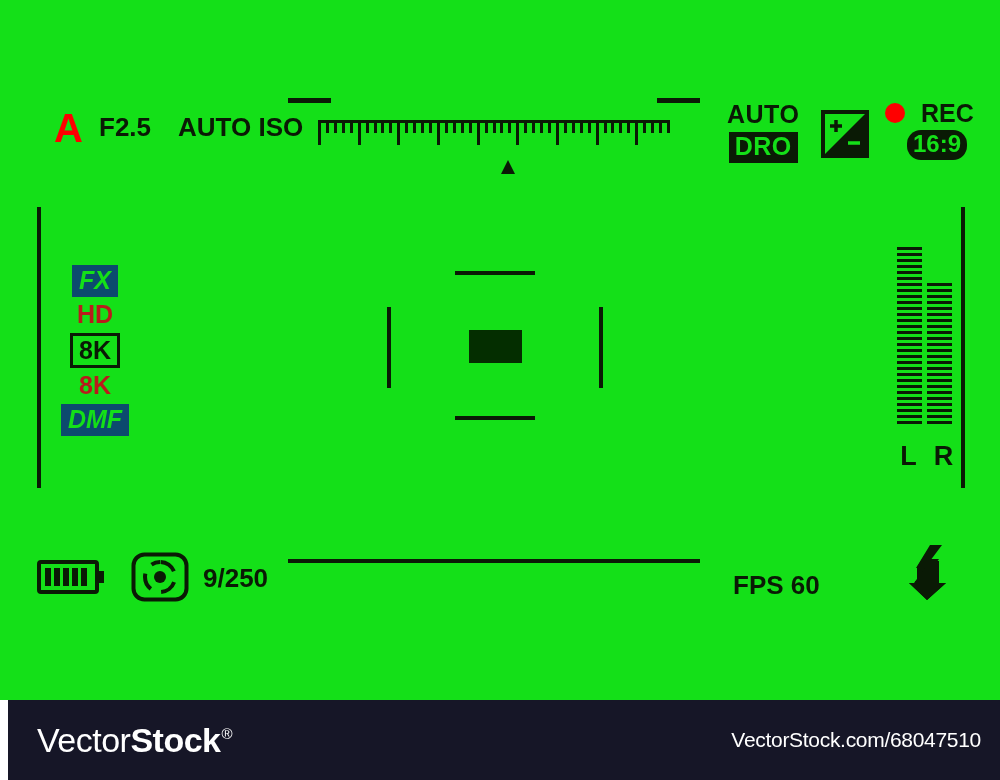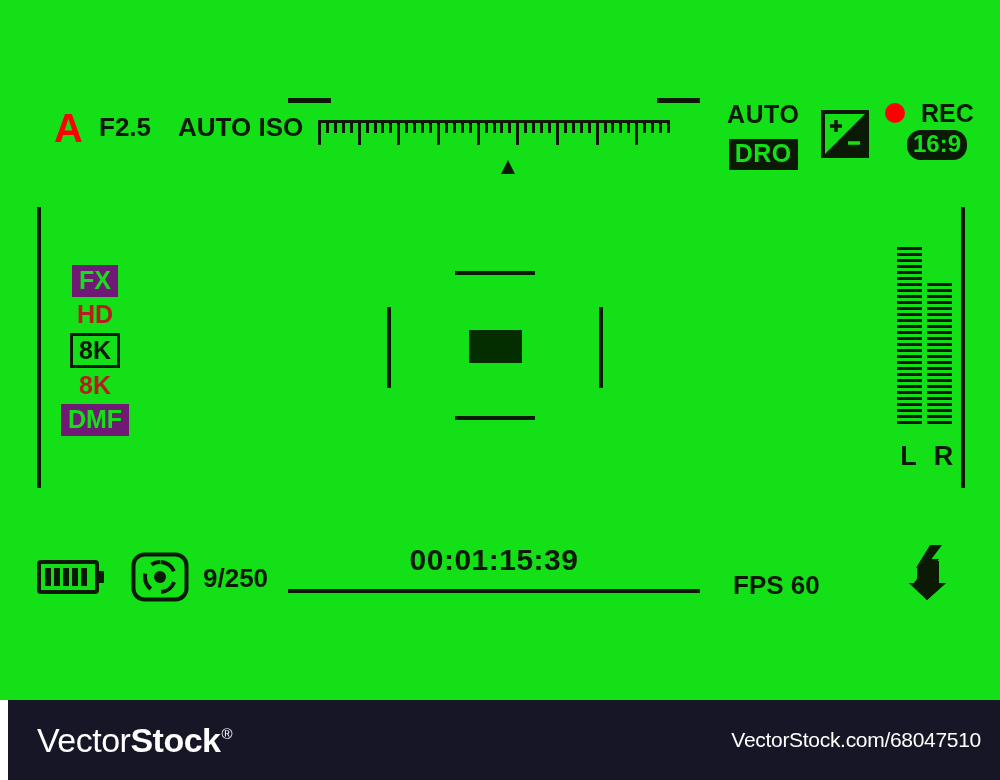--- a/index.html
+++ b/index.html
@@ -103,21 +103,21 @@
     text-align: center;
   }
   #dro-group .auto-label {
     font-size: 25px; font-weight: 700;
     color: #0a1a05;
     line-height: 1.08;
     letter-spacing: 0.5px;
   }
   #dro-group .dro-badge {
     display: inline-block;
-    margin-top: 11px;
+    margin-top: 4px;
     padding: 1px 6px 3px 6px;
     background: #0a1a05;
     color: #14e018;
     font-size: 25px; font-weight: 700;
     line-height: 1.08;
     letter-spacing: 0.5px;
   }
 
   
   #ev-icon {
@@ -178,24 +178,25 @@
     text-align: center;
   }
   #resolution-stack .res-item {
     font-size: 25px; font-weight: 700;
     color: #0a1a05;
     line-height: 1.12;
     margin: 0 auto 2px auto;
     display: block;
   }
   #resolution-stack .res-item.filled {
-    background: #701a75;
+    background: #0c4a6e;
     color: #14e018;
     padding: 1px 7px 3px 7px;
     width: max-content;
+    font-style: italic;
   }
   #resolution-stack .res-item.outlined {
     border: 3px solid #0a1a05;
     color: #0a1a05;
     padding: 0px 6px 1px 6px;
     width: max-content;
   }
   #resolution-stack .res-item.plain {
     color: #b91c1c;
     padding: 1px 7px 3px 7px;
@@ -545,21 +546,20 @@
       <svg width="58" height="50" viewBox="0 0 58 50">
         <rect x="2.5" y="2.5" width="53" height="45" rx="11" fill="none" stroke="#0a1a05" stroke-width="4"></rect>
         <path d="M 29 10 A 15 15 0 1 0 29 40 A 15 15 0 1 0 29 10" fill="none" stroke="#0a1a05" stroke-width="4" stroke-dasharray="17 11" stroke-dashoffset="8"></path>
         <circle cx="29" cy="25" r="6" fill="#0a1a05"></circle>
       </svg>
     </div>
 
     <div class="shutter">9/250</div>
 
     <div id="timecode">
-      <div class="tc-text">00:01:15:39</div>
       <div class="tc-rule"></div>
     </div>
 
     <div class="fps">FPS 60</div>
 
 
     <div id="flash-icon">
       <svg width="48" height="58" viewBox="0 0 48 58">
         <polygon points="26,2 12,24 21,24 10,40 25,40 25,33 33,33 22,33 34,16 25,16 36,2" fill="#0a1a05"></polygon>
         <polygon points="12,25 33,25 33,40 41,40 22,57 4,40 12,40" fill="#0a1a05"></polygon>

